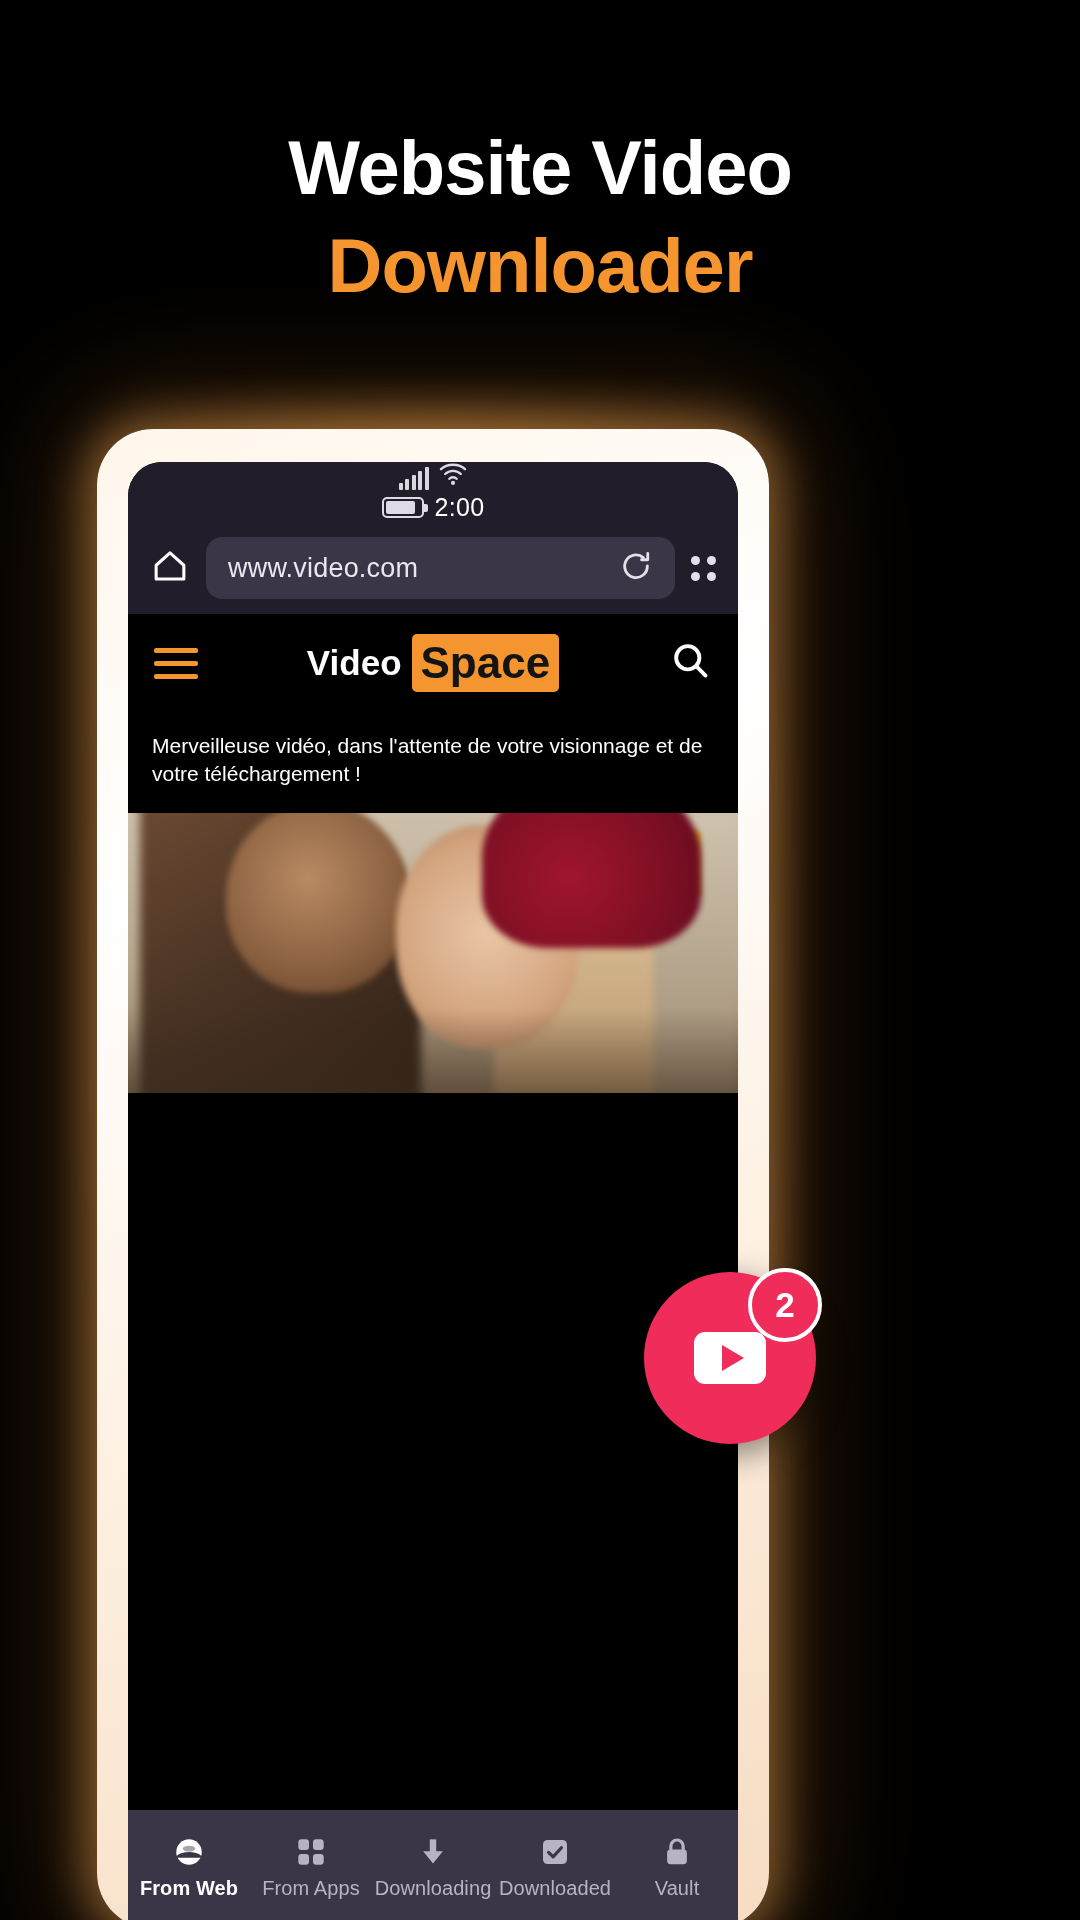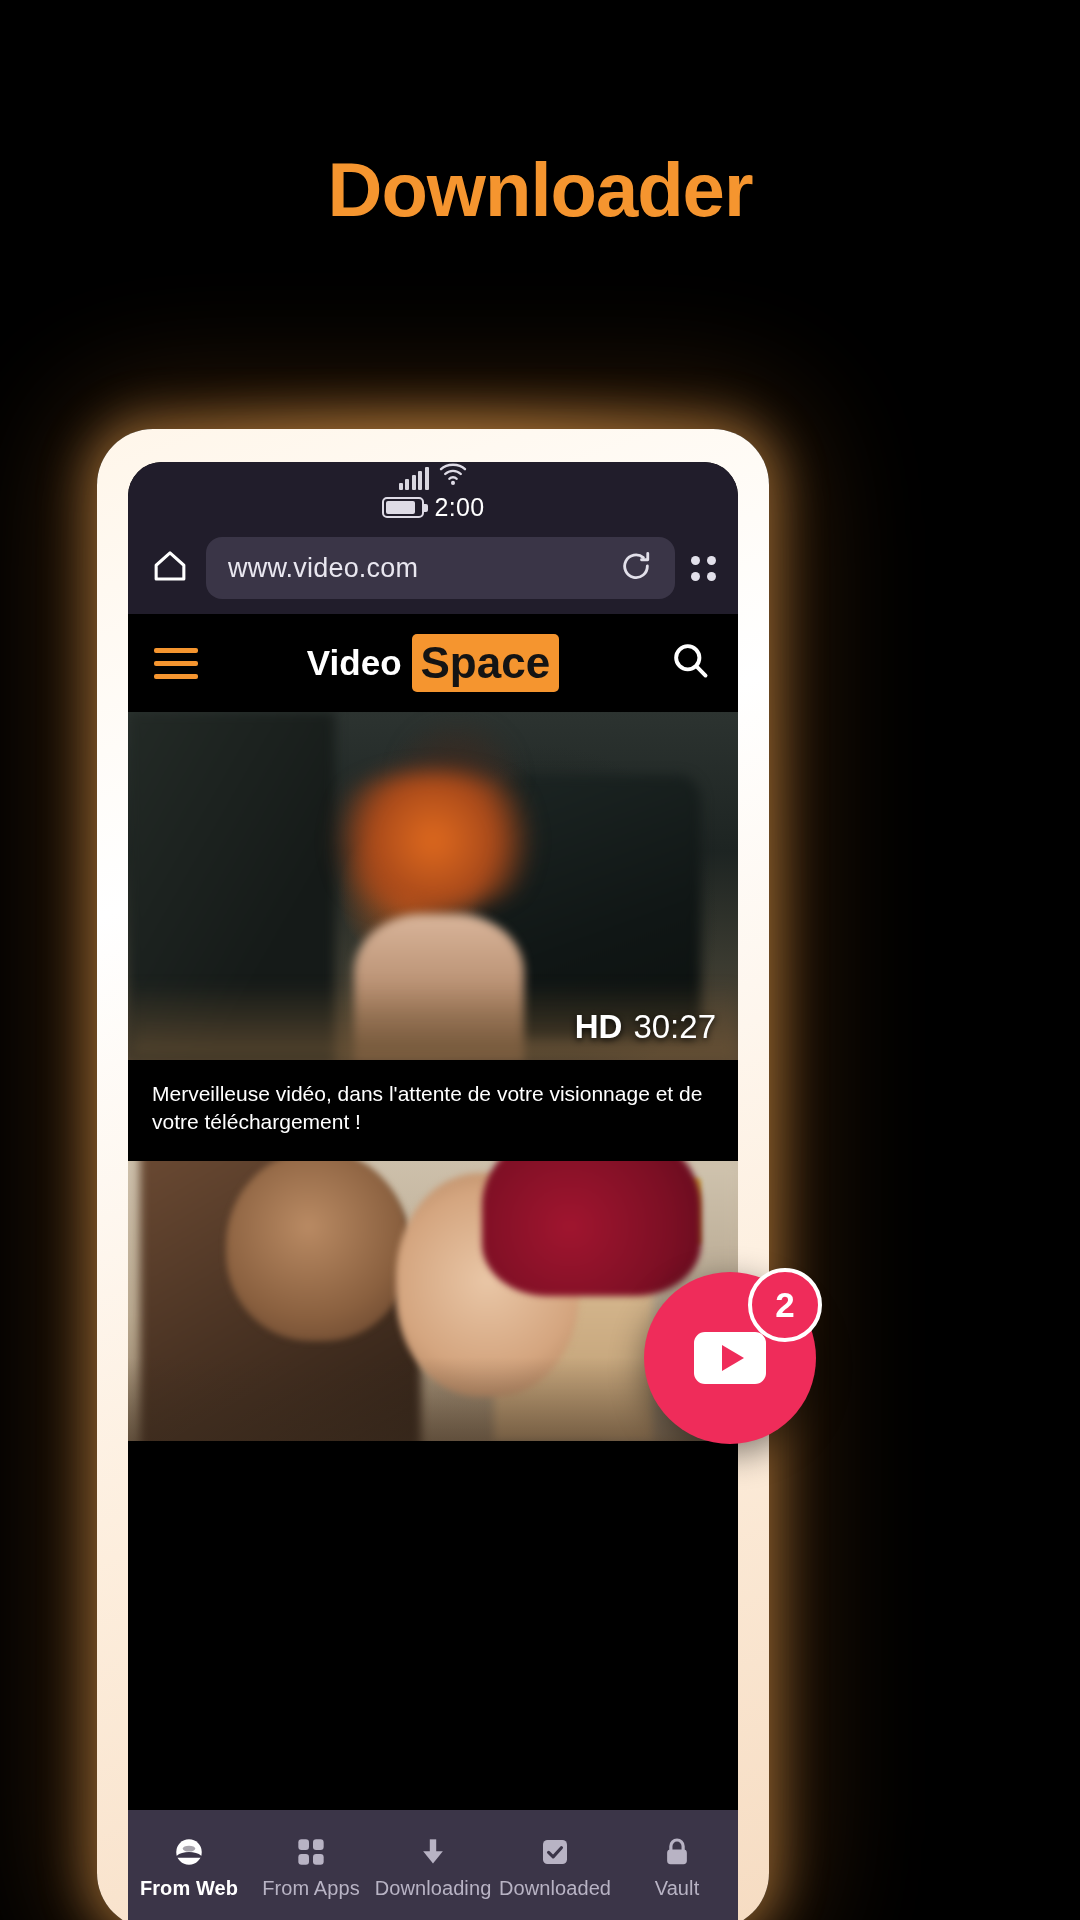--- a/index.html
+++ b/index.html
@@ -186,20 +186,21 @@
     position:absolute;right:-6px;top:-4px;width:74px;height:74px;border-radius:50%;
     background:#EF2C5A;border:4px solid #ffffff;color:#ffffff;
     display:flex;align-items:center;justify-content:center;
     font-size:35px;font-weight:bold;box-sizing:border-box;
   }
 </style>
 </head>
 <body>
 
 <div class="headline">
+  <span class="l1">Website Video</span>
   <span class="l2">Downloader</span>
 </div>
 
 <div class="phone-glow"></div>
 <div class="phone-frame"></div>
 
 <div class="phone-screen">
 
   <div class="statusbar">
     <div class="sb-left">
@@ -261,32 +262,20 @@
       <span class="logo-b">Space</span>
     </div>
     <span class="search-ico">
       <svg width="42" height="42" viewBox="0 0 26 26">
         <circle cx="11" cy="11" r="7.2" stroke="#ffffff" stroke-width="2.4" fill="none"></circle>
         <line x1="16.4" y1="16.4" x2="22" y2="22" stroke="#ffffff" stroke-width="2.4" stroke-linecap="round"></line>
       </svg>
     </span>
   </div>
 
-  <div class="thumb1">
-    <div class="t1-d"></div>
-    <div class="t1-c"></div>
-    <div class="t1-b"></div>
-    <div class="t1-a"></div>
-    <div class="t1-e"></div>
-    <div class="t1-f"></div>
-    <div class="hdrow">
-      <span class="hd">HD</span>
-      <span class="dur">30:27</span>
-    </div>
-  </div>
 
   <div class="caption">Merveilleuse vidéo, dans l'attente de votre visionnage et de votre téléchargement !</div>
 
   <div class="thumb2">
     <div class="t2-wall"></div>
     <div class="t2-sign"></div>
     <div class="t2-man"></div>
     <div class="t2-manhead"></div>
     <div class="t2-hair"></div>
     <div class="t2-face"></div>

